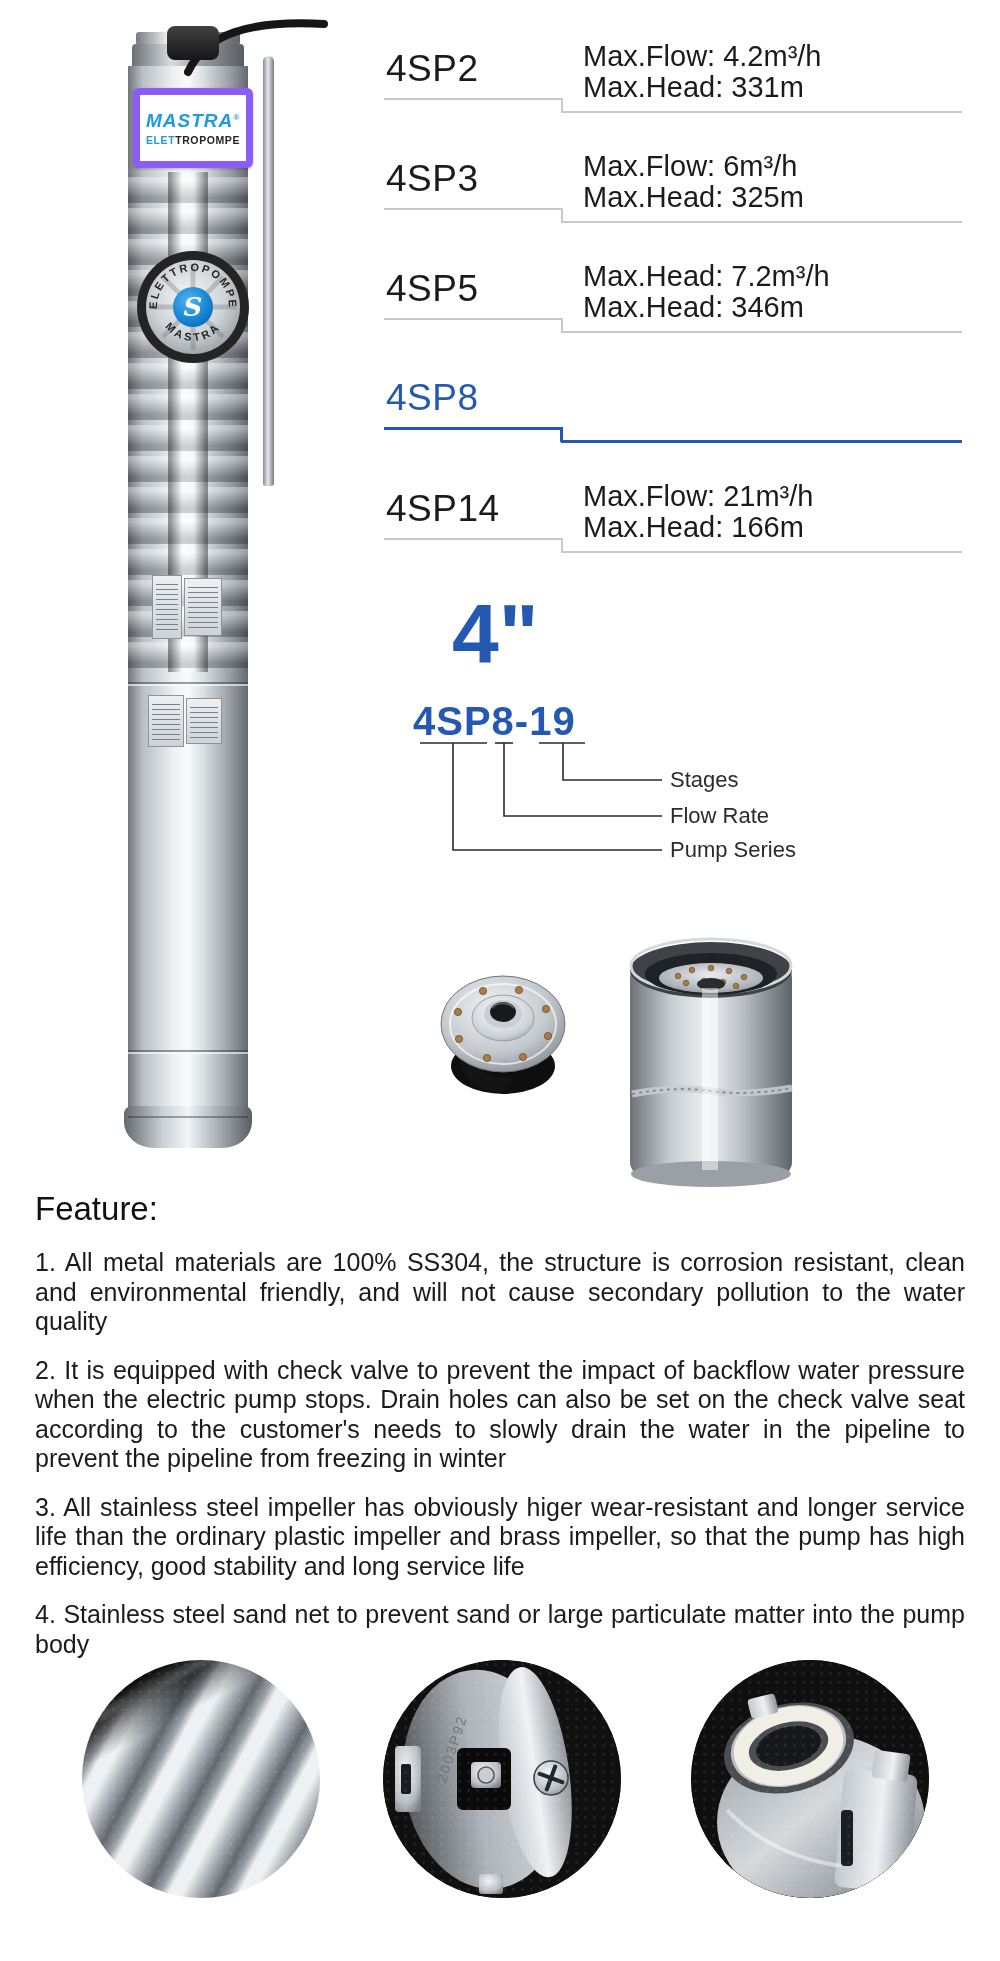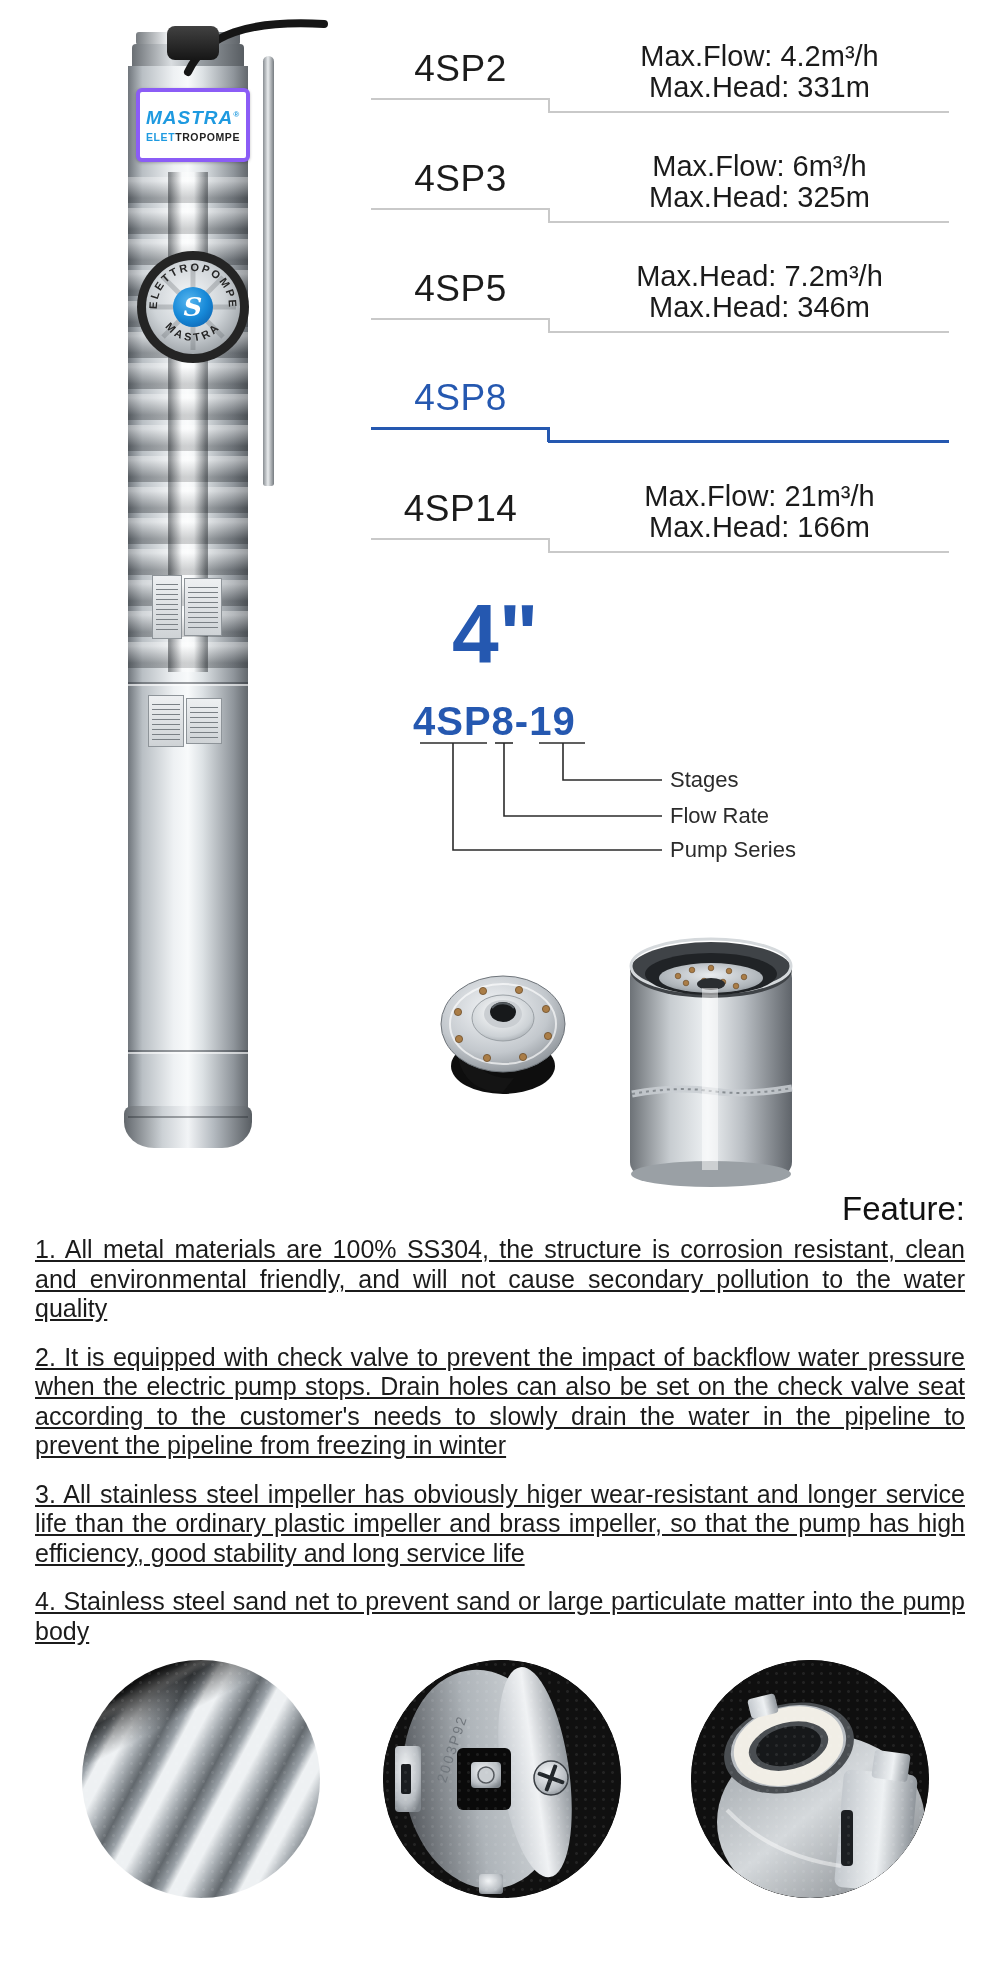--- a/index.html
+++ b/index.html
@@ -1,43 +1,43 @@
 <!DOCTYPE html>
 <html><head>
 <meta charset="utf-8">
 <style>
   html,body{margin:0;padding:0;background:#ffffff;}
   .canvas{
     position:relative;width:1000px;height:1961px;background:#ffffff;
     font-family:"Liberation Sans", sans-serif;color:#1b1b1b;overflow:hidden;
   }
   
-  .model-row{position:absolute;left:371px;width:578px;height:72px;display:flex;align-items:flex-end;text-align:center;}
+  .model-row{position:absolute;left:384px;width:578px;height:72px;display:flex;align-items:flex-end;}
   .model-cell{
     width:177px;box-sizing:border-box;padding:0 0 8px 2px;border-bottom:2px solid #c9c9c9;
     position:relative;font-size:37px;letter-spacing:.5px;color:#1b1b1b;
   }
   .model-cell::after{content:'';position:absolute;right:-2px;bottom:-15px;width:2px;height:15px;background:#c9c9c9;}
   .spec-cell{
     flex:1;box-sizing:border-box;position:relative;top:13px;padding:0 0 8px 22px;
     border-bottom:2px solid #c9c9c9;font-size:29px;line-height:31px;color:#1b1b1b;
   }
   .model-row.active .model-cell{color:#2558b0;border-bottom-color:#2558b0;border-bottom-width:3px;}
   .model-row.active .model-cell::after{background:#2558b0;width:3px;}
   .model-row.active .spec-cell{color:#2b62c4;border-bottom-color:#2558b0;border-bottom-width:3px;}
   
   .size-big{position:absolute;left:452px;top:592px;font-size:84px;font-weight:bold;color:#2558b0;line-height:1;}
   .code-big{position:absolute;left:413px;top:701px;font-size:40px;font-weight:bold;color:#2558b0;letter-spacing:1px;line-height:1;}
   .code-svg{position:absolute;left:340px;top:735px;}
   .code-svg line, .code-svg path{stroke:#2b2b2b;stroke-width:1.6;fill:none;}
   .code-svg text{font-family:"Liberation Sans",sans-serif;font-size:22px;fill:#2b2b2b;}
   
   .features{position:absolute;left:35px;top:1190px;width:930px;}
-  .features h2{font-size:33px;font-weight:normal;margin:0 0 7px 0;color:#111;text-align:right;}
-  .features p{font-size:25px;line-height:29.5px;text-align:justify;margin:0 0 19px 0;color:#1b1b1b;text-decoration:underline;}
+  .features h2{font-size:33px;font-weight:normal;margin:0 0 20px 0;color:#111;}
+  .features p{font-size:25px;line-height:29.5px;text-align:justify;margin:0 0 19px 0;color:#1b1b1b;}
   
   .pump-wrap{position:absolute;left:118px;top:22px;width:150px;height:1130px;}
   .pump-body{
     position:absolute;left:10px;top:44px;width:120px;height:1042px;
     background:linear-gradient(90deg,#70767c 0%,#b9bfc4 12%,#eef1f3 38%,#f8fafb 50%,#dde2e5 62%,#8f959b 88%,#63686d 100%);
   }
   .pump-ribs{
     position:absolute;left:10px;top:150px;width:120px;height:500px;
     background:
       linear-gradient(90deg, rgba(0,0,0,0) 0 33%, rgba(30,34,38,.45) 33% 35%, rgba(255,255,255,.35) 45% 55%, rgba(30,34,38,.45) 65% 67%, rgba(0,0,0,0) 67%),
@@ -48,21 +48,21 @@
     background:linear-gradient(90deg,#777c80,#eceef0 30%,#a8adb2 55%,#61666b);}
   .pump-cap{position:absolute;left:14px;top:22px;width:112px;height:24px;border-radius:4px 4px 0 0;
     background:linear-gradient(90deg,#6a6f74,#d9dde0 35%,#9aa0a5 60%,#585d62);}
   .cable-gland{position:absolute;left:50%;transform:translateX(-50%);top:4px;width:52px;height:34px;border-radius:8px;
     background:linear-gradient(180deg,#414141,#161616);z-index:3;}
   .pump-rail{position:absolute;right:-6px;top:34px;width:11px;height:430px;border-radius:6px 6px 3px 3px;
     background:linear-gradient(90deg,#888d92,#e8ebed 45%,#767b80);}
   .cable-svg{position:absolute;left:56px;top:-10px;z-index:2;}
   .brand-label{
     position:absolute;left:50%;transform:translateX(-50%);top:66px;width:106px;height:66px;background:#fff;
-    border:4px solid #8b5cf6;border-radius:6px;display:flex;flex-direction:column;align-items:center;justify-content:center;
+    border:7px solid #8b5cf6;border-radius:6px;display:flex;flex-direction:column;align-items:center;justify-content:center;
     box-shadow:0 1px 3px rgba(0,0,0,.25);z-index:2;
   }
   .logo-mastra{font-style:italic;font-weight:bold;font-size:19px;letter-spacing:1px;color:#1e9ae0;line-height:1;}
   .logo-mastra sup{font-size:8px;color:#1e9ae0;}
   .logo-sub{font-size:10.5px;font-weight:bold;letter-spacing:.6px;margin-top:4px;color:#222;}
   .logo-sub .b{color:#1e9ae0;}
   .emblem-svg{position:absolute;left:50%;transform:translateX(-50%);top:226px;z-index:2;}
   .plate{position:absolute;background:linear-gradient(180deg,#eef0f2,#cfd3d6);border:1px solid #8e9499;z-index:2;}
   .plate .lines{position:absolute;left:3px;right:3px;top:4px;bottom:4px;
     background:repeating-linear-gradient(180deg, rgba(0,0,0,0) 0 4px, #7a8085 4px 5px);}

